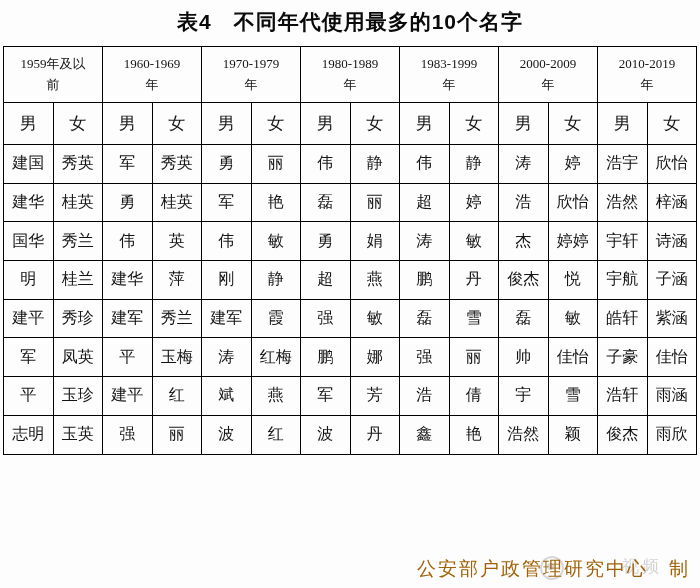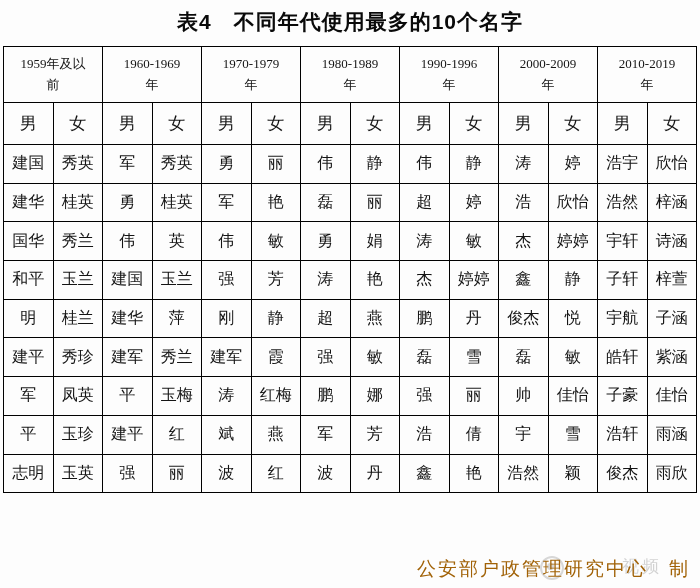--- a/index.html
+++ b/index.html
@@ -119,21 +119,21 @@
           </th>
           <th colspan="2" class="decade-th">
             <div>1970-1979</div>
             <div>年</div>
           </th>
           <th colspan="2" class="decade-th">
             <div>1980-1989</div>
             <div>年</div>
           </th>
           <th colspan="2" class="decade-th">
-            <div>1990-1996</div>
+            <div>1983-1999</div>
             <div>年</div>
           </th>
           <th colspan="2" class="decade-th">
             <div>2000-2009</div>
             <div>年</div>
           </th>
           <th colspan="2" class="decade-th">
             <div>2010-2019</div>
             <div>年</div>
           </th>
@@ -196,36 +196,20 @@
           <td>伟</td>
           <td>敏</td>
           <td>勇</td>
           <td>娟</td>
           <td>涛</td>
           <td>敏</td>
           <td>杰</td>
           <td>婷婷</td>
           <td>宇轩</td>
           <td>诗涵</td>
-        </tr>
-        <tr>
-          <td>和平</td>
-          <td>玉兰</td>
-          <td>建国</td>
-          <td>玉兰</td>
-          <td>强</td>
-          <td>芳</td>
-          <td>涛</td>
-          <td>艳</td>
-          <td>杰</td>
-          <td>婷婷</td>
-          <td>鑫</td>
-          <td>静</td>
-          <td>子轩</td>
-          <td>梓萱</td>
         </tr>
         <tr>
           <td>明</td>
           <td>桂兰</td>
           <td>建华</td>
           <td>萍</td>
           <td>刚</td>
           <td>静</td>
           <td>超</td>
           <td>燕</td>

